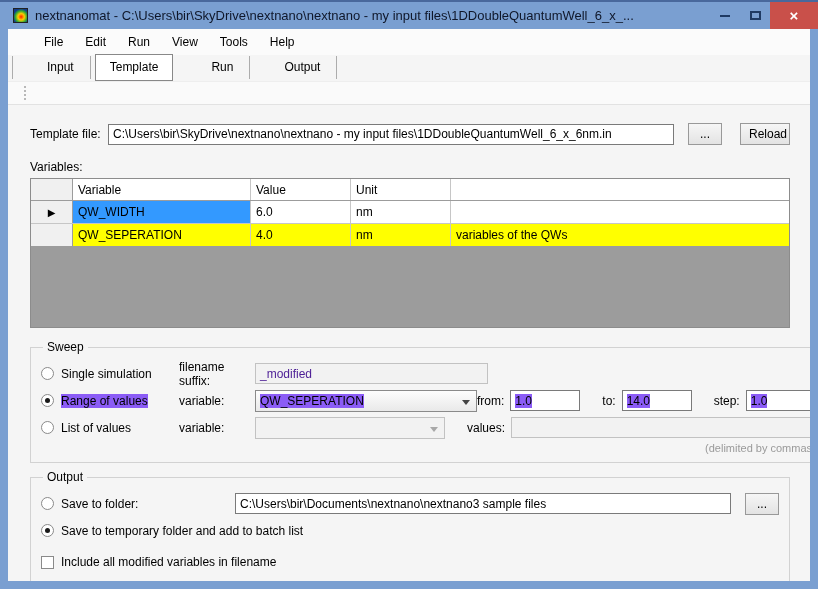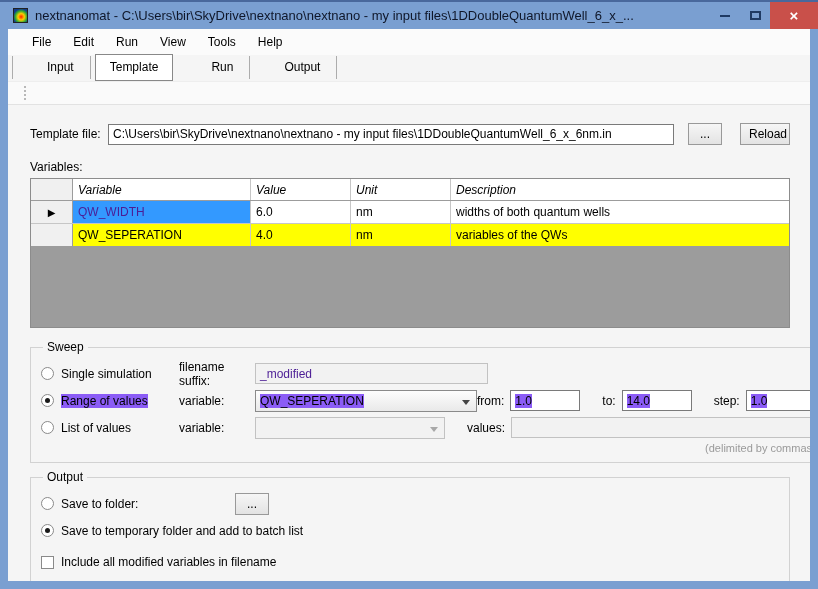--- a/index.html
+++ b/index.html
@@ -18,21 +18,21 @@
   .win-btns { display: flex; align-items: stretch; height: 100%; flex: 0 0 auto; }
   .win-btn { width: 30px; display: flex; align-items: center; justify-content: center; cursor: default; }
   .min-glyph { width: 10px; height: 2px; background: #1f3a63; }
   .max-glyph { width: 11px; height: 9px; border: 2px solid #1f3a63; background: transparent; }
   .close-btn { width: 48px; background: #c9504a; display: flex; align-items: center; justify-content: center; }
   .close-glyph { color: #fff; font-weight: bold; font-size: 15px; line-height: 1; }
 
   
   .client { flex: 1; margin: 0 8px 8px 8px; background: #f5f5f5; display: flex; flex-direction: column; overflow: hidden; }
 
-  .menubar { height: 26px; background: #fbfbfb; display: flex; align-items: center; padding-left: 14px; gap: 2px; flex: 0 0 auto; }
+  .menubar { height: 26px; background: #fbfbfb; display: flex; align-items: center; padding-left: 26px; gap: 2px; flex: 0 0 auto; }
   .menu-item { padding: 4px 10px; cursor: default; }
 
   .tabstrip { height: 26px; display: flex; align-items: flex-end; padding-left: 4px; flex: 0 0 auto; }
   .tab { padding: 4px 16px 5px 34px; border-right: 1px solid #acacac; margin-bottom: 2px; cursor: default; }
   .tab.first { border-left: 1px solid #acacac; }
   .tab.active { border: 1px solid #888; background: #fff; margin: 0 4px 0 4px; padding: 5px 14px 6px 14px; }
 
   .toolbar { height: 24px; background: #fafafa; border-top: 1px solid #eee; border-bottom: 1px solid #e2e2e2; display: flex; align-items: center; padding-left: 16px; flex: 0 0 auto; }
   .grip { height: 14px; border-left: 2px dotted #b8b8b8; width: 2px; }
 
@@ -45,29 +45,29 @@
   input.textbox { font-family: "Liberation Sans", sans-serif; font-size: 12px; display: block; }
   .tf-input { flex: 1; margin-right: 14px; }
   .btn { height: 22px; background: linear-gradient(#f6f6f6, #e3e3e3); border: 1px solid #999; padding: 2px 8px; font-family: "Liberation Sans", sans-serif; font-size: 12px; cursor: default; }
   .browse-btn { width: 34px; margin-right: 18px; }
   .reload-btn { width: 50px; text-align: center; }
 
   
   .vars-label { margin-top: 15px; margin-bottom: 4px; }
   .vtable { width: 760px; border: 1px solid #8c8c8c; background: #9c9c9c; }
   .vrow { display: flex; height: 23px; }
-  .vrow.header { height: 22px; background: #fff; border-bottom: 1px solid #9c9c9c; font-style: italic; }
+  .vrow.header { height: 22px; background: #fff; border-bottom: 1px solid #9c9c9c; }
   .vcell { padding: 3px 5px; border-right: 1px solid #c6c6c6; overflow: hidden; white-space: nowrap; display: flex; align-items: center; }
   .c-rowhdr { width: 42px; flex: 0 0 auto; background: #f0f0f0; border-right: 1px solid #9c9c9c; justify-content: center; }
   .c-var  { width: 178px; flex: 0 0 auto; }
   .c-val  { width: 100px; flex: 0 0 auto; }
   .c-unit { width: 100px; flex: 0 0 auto; }
   .c-desc { flex: 1; border-right: none; }
   .vrow.r1 { background: #fff; border-bottom: 1px solid #c6c6c6; }
-  .vrow.r1 .c-var { background: #3399ff; color: #4c1d95; }
+  .vrow.r1 .c-var { background: #3399ff; color: #000000; }
   .vrow.r2 { background: #ffff00; border-bottom: 1px solid #9c9c9c; }
   .row-arrow { font-size: 10px; color: #000; }
   .vfiller { height: 80px; }
 
   
   fieldset { border: 1px solid #d2d2d2; width: 760px; padding: 6px 10px 6px 10px; margin-top: 12px; background: #f5f5f5; }
   legend { padding: 0 4px; margin-left: 2px; font-size: 12px; }
   .g-row { display: flex; align-items: center; height: 27px; }
 
   .radio { width: 13px; height: 13px; border: 1px solid #8a8a8a; border-radius: 50%; background: #fff; flex: 0 0 auto; margin-right: 7px; position: relative; }
@@ -148,30 +148,28 @@
       </div>
 
       <div class="vars-label">Variables:</div>
 
       <div class="vtable">
         <div class="vrow header">
           <div class="vcell c-rowhdr"></div>
           <div class="vcell c-var">Variable</div>
           <div class="vcell c-val">Value</div>
           <div class="vcell c-unit">Unit</div>
-          <div class="vcell c-desc">Description</div>
         </div>
         <div class="vrow r1">
           <div class="vcell c-rowhdr">
               <span class="row-arrow">▶</span>
             </div>
           <div class="vcell c-var">QW_WIDTH</div>
           <div class="vcell c-val">6.0</div>
           <div class="vcell c-unit">nm</div>
-          <div class="vcell c-desc">widths of both quantum wells</div>
         </div>
         <div class="vrow r2">
           <div class="vcell c-rowhdr"></div>
           <div class="vcell c-var">QW_SEPERATION</div>
           <div class="vcell c-val">4.0</div>
           <div class="vcell c-unit">nm</div>
           <div class="vcell c-desc">variables of the QWs</div>
         </div>
         <div class="vfiller"></div>
       </div>
@@ -226,20 +224,21 @@
 
         <div class="hint-line">(delimited by commas)</div>
       </fieldset>
 
       <fieldset style="margin-top:7px; padding-bottom:10px;">
         <legend>Output</legend>
 
         <div class="g-row">
           <span class="radio"></span>
           <span class="lbl" style="width:168px;">Save to folder:</span>
+          <input class="textbox out-path" value="C:\Users\bir\Documents\nextnano\nextnano3 sample files" style="">
           <button class="btn out-browse">...</button>
         </div>
 
         <div class="g-row">
           <span class="radio checked"></span>
           <span>Save to temporary folder and add to batch list</span>
         </div>
 
         <div class="g-row cb-row">
           <span class="checkbox"></span>

